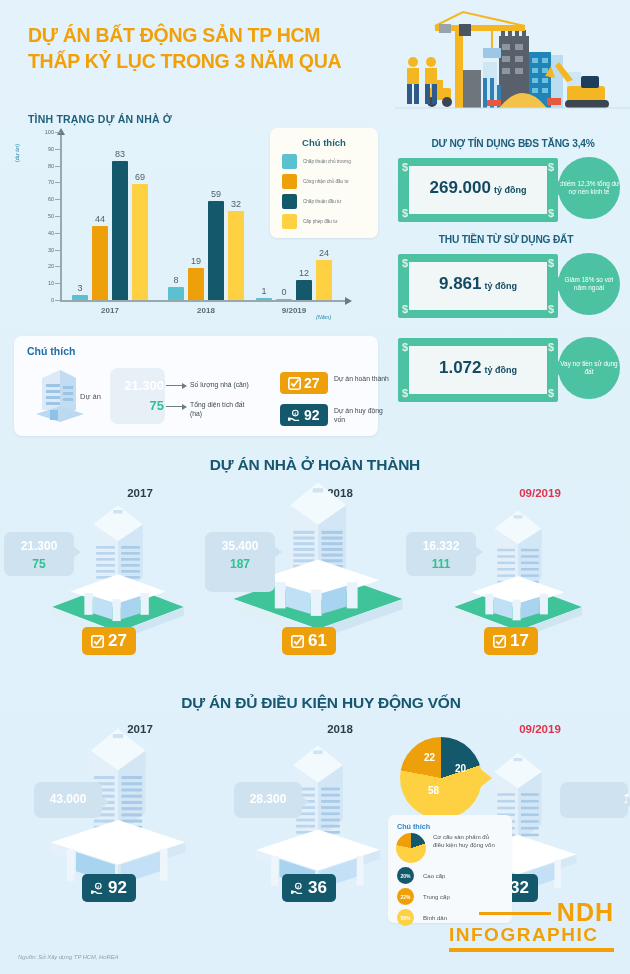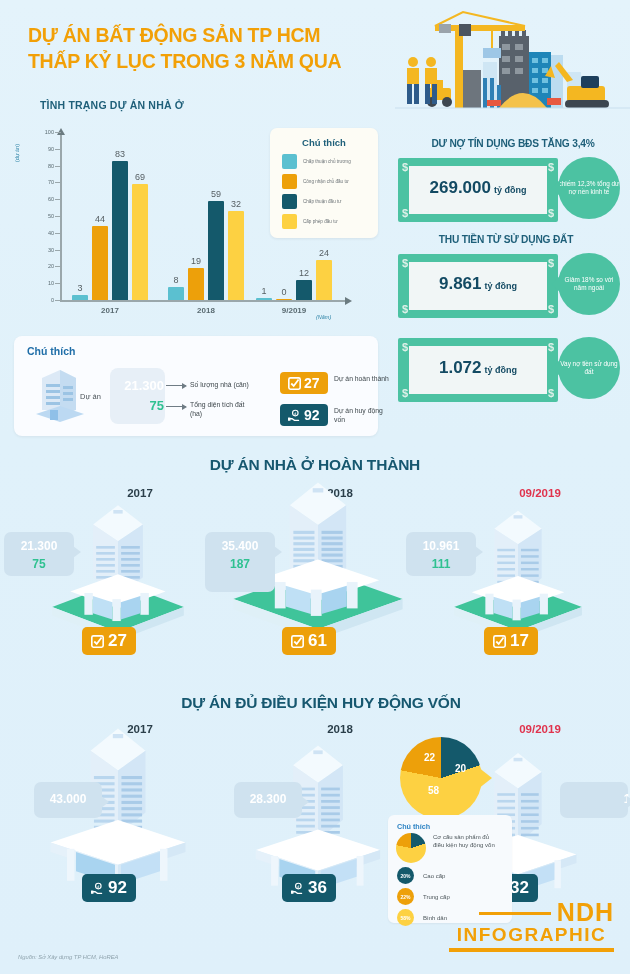--- a/index.html
+++ b/index.html
@@ -105,21 +105,21 @@
     border-left:14px solid #FDD142;}
   .plegend{position:absolute;left:388px;top:815px;width:124px;height:108px;background:#f7fafd;
     border-radius:6px;box-shadow:0 1px 2px rgba(0,0,0,.05);}
   .plegend h5{margin:0;padding:7px 0 0 9px;color:#2f84c4;font-size:7.2px;font-weight:bold;}
   .plg-row{display:flex;align-items:center;margin:4px 0 0 9px;}
   .plg-dot{width:17px;height:17px;border-radius:50%;display:flex;align-items:center;
     justify-content:center;color:#fff;font-size:5px;font-weight:bold;flex:0 0 auto;}
   .plg-tx{font-size:6px;color:#4d565b;margin-left:9px;line-height:8px;}
 
   
-  .ndh{position:absolute;right:16px;bottom:22px;text-align:center;}
+  .ndh{position:absolute;right:16px;bottom:22px;text-align:left;}
   .ndh .n1{color:#F2A007;font-size:25px;font-weight:bold;letter-spacing:1px;line-height:24px;}
   .ndh .n2{color:#F2A007;font-size:19px;font-weight:bold;letter-spacing:1.5px;line-height:22px;}
   .ndh .bar1{height:3px;background:#F2A007;width:80px;margin-left:auto;margin-bottom:2px;}
   .ndh .bar2{height:4px;background:#F2A007;width:165px;margin-top:2px;}
   .source{position:absolute;left:18px;bottom:14px;font-size:5.8px;color:#8fa3ad;font-style:italic;}
 </style>
 </head>
 <body>
 
 <div class="page">
@@ -211,21 +211,21 @@
         </g>
 
       <g fill="#e8583f">
           <rect x="92" y="100" width="14" height="6"></rect>
           <rect x="152" y="98" width="14" height="7"></rect>
         </g>
       <line x1="0" y1="108" x2="235" y2="108" stroke="#c9dfee" stroke-width="1"></line>
     </svg>
   </div>
 
-  <div class="sec-label" style="left:28px;top:99px;margin-left:12px;">TÌNH TRẠNG DỰ ÁN NHÀ Ở</div>
+  <div class="sec-label" style="left:28px;top:113px;">TÌNH TRẠNG DỰ ÁN NHÀ Ở</div>
 
   <div class="chartbox">
     <div class="ylabel">(dự án)</div>
     <div class="yaxis"></div>
     <div class="xaxis"></div>
     <div id="yticks">
         <div class="tick" style="top: 172px;"></div>
         <div class="ticklbl" style="top: 169px;">0</div>
         <div class="tick" style="top: 155.2px;"></div>
         <div class="ticklbl" style="top: 152.2px;">10</div>
@@ -521,21 +521,21 @@
     <polygon points="4.08,37 68,60.68 68,68.82000000000001 4.08,45.14" fill="#dff0f7"></polygon>
     <polygon points="131.92,37 68,60.68 68,68.82000000000001 131.92,45.14" fill="#cfe6f2"></polygon>
     <polygon points="68,5.92 114.24,22.2 68,38.480000000000004 21.76,22.2" fill="#ffffff"></polygon>
     <rect x="35.36" y="23.68" width="8.16" height="20.720000000000002" fill="#e8f3fb"></rect>
     <rect x="62.56" y="29.6" width="8.16" height="20.720000000000002" fill="#e8f3fb"></rect>
     <rect x="89.76" y="23.68" width="8.16" height="20.720000000000002" fill="#e8f3fb"></rect>
     <polygon points="43.52,26.64 62.56,32.56 62.56,48.84 43.52,42.919999999999995" fill="#bfe0f5"></polygon>
     <polygon points="70.72,32.56 89.76,26.64 89.76,42.919999999999995 70.72,48.84" fill="#a9d4f0"></polygon>
   </svg></div>
       <div class="tag" style="left: 406px; top: 532px; width: 70px; height: 44px;">
-        <div class="t1">10.961</div>
+        <div class="t1">16.332</div>
                    <div class="t2">111</div>
       </div>
       <div class="badge" style="left: 484px; top: 627px; background: rgb(237, 160, 10);">
         <svg width="13" height="13" viewBox="0 0 16 16">
   <rect x="1" y="1" width="14" height="14" rx="2" fill="none" stroke="#fff" stroke-width="2"></rect>
   <polyline points="4,8 7,11 13,3" fill="none" stroke="#fff" stroke-width="2.2"></polyline>
         </svg>
         <span class="n">17</span>
       </div>
     </div>

